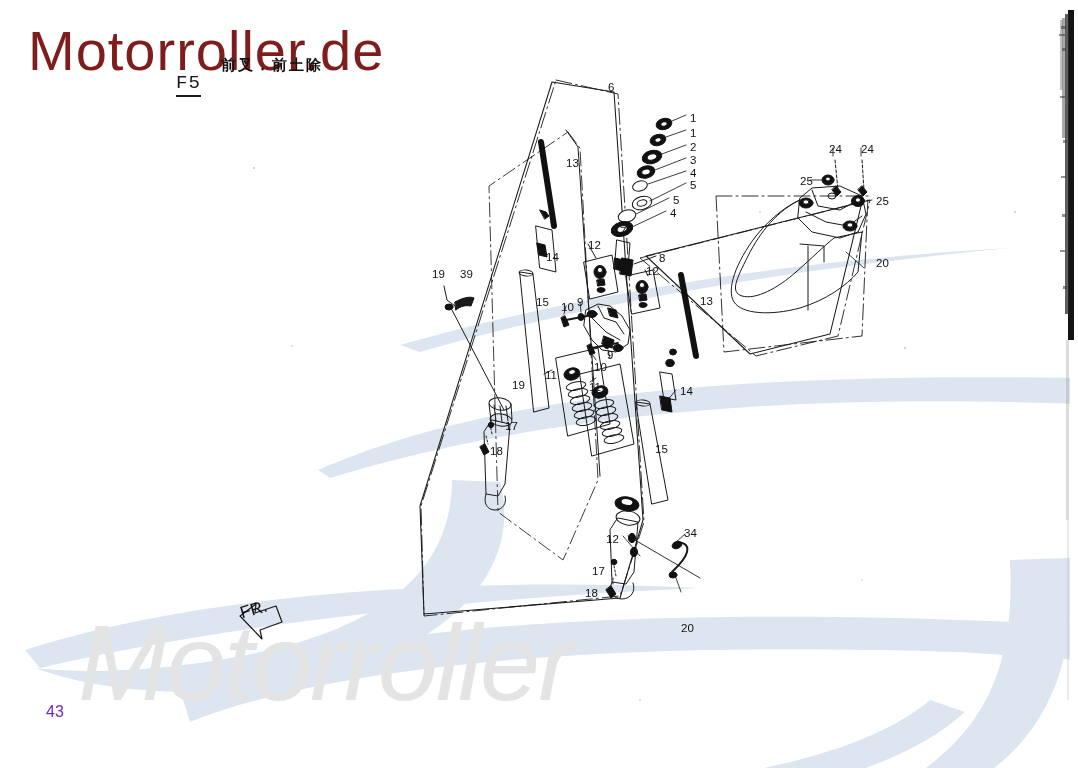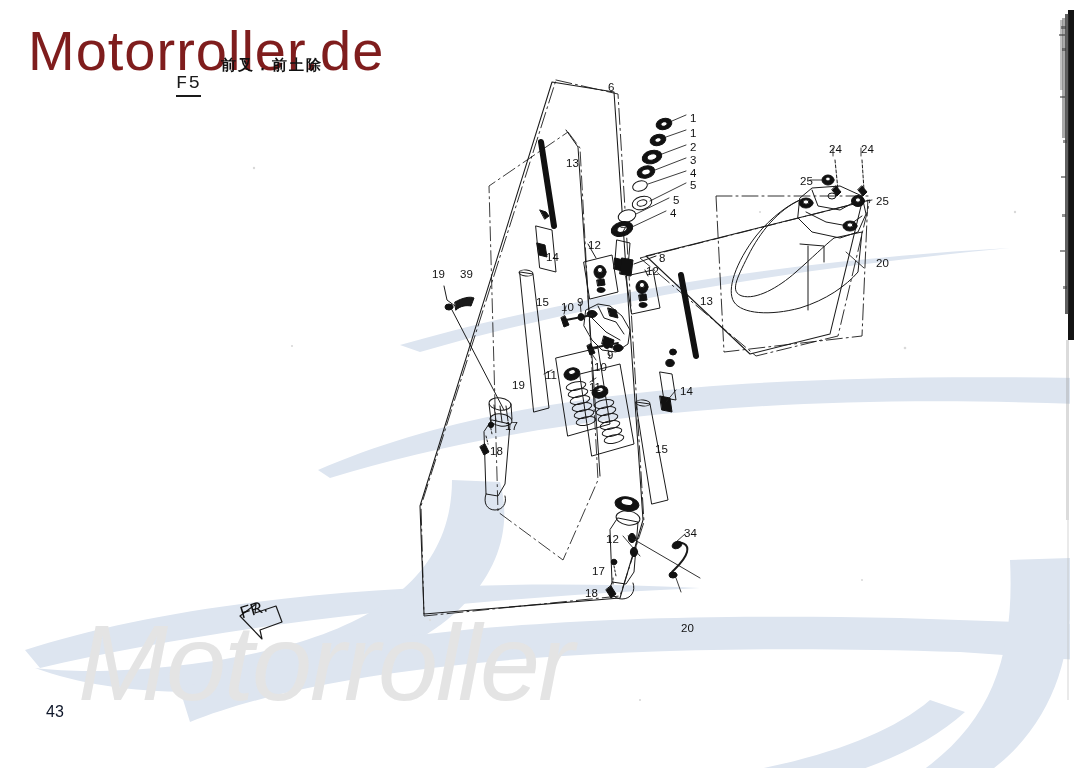--- a/index.html
+++ b/index.html
@@ -114,21 +114,21 @@
     letter-spacing: 2.2px;
     white-space: nowrap;
     z-index: 5;
   }
   .page-num {
     position: absolute;
     left: 46px;
     top: 703px;
     font-family: "Liberation Sans", sans-serif;
     font-size: 16px;
-    color: #0f172a;
+    color: #6d28d9;
     z-index: 5;
   }
   .fr-label {
     position: absolute;
     left: 240px;
     top: 600px;
     font-family: "Liberation Sans", sans-serif;
     font-size: 17px;
     color: #111;
     transform: rotate(-16deg);

